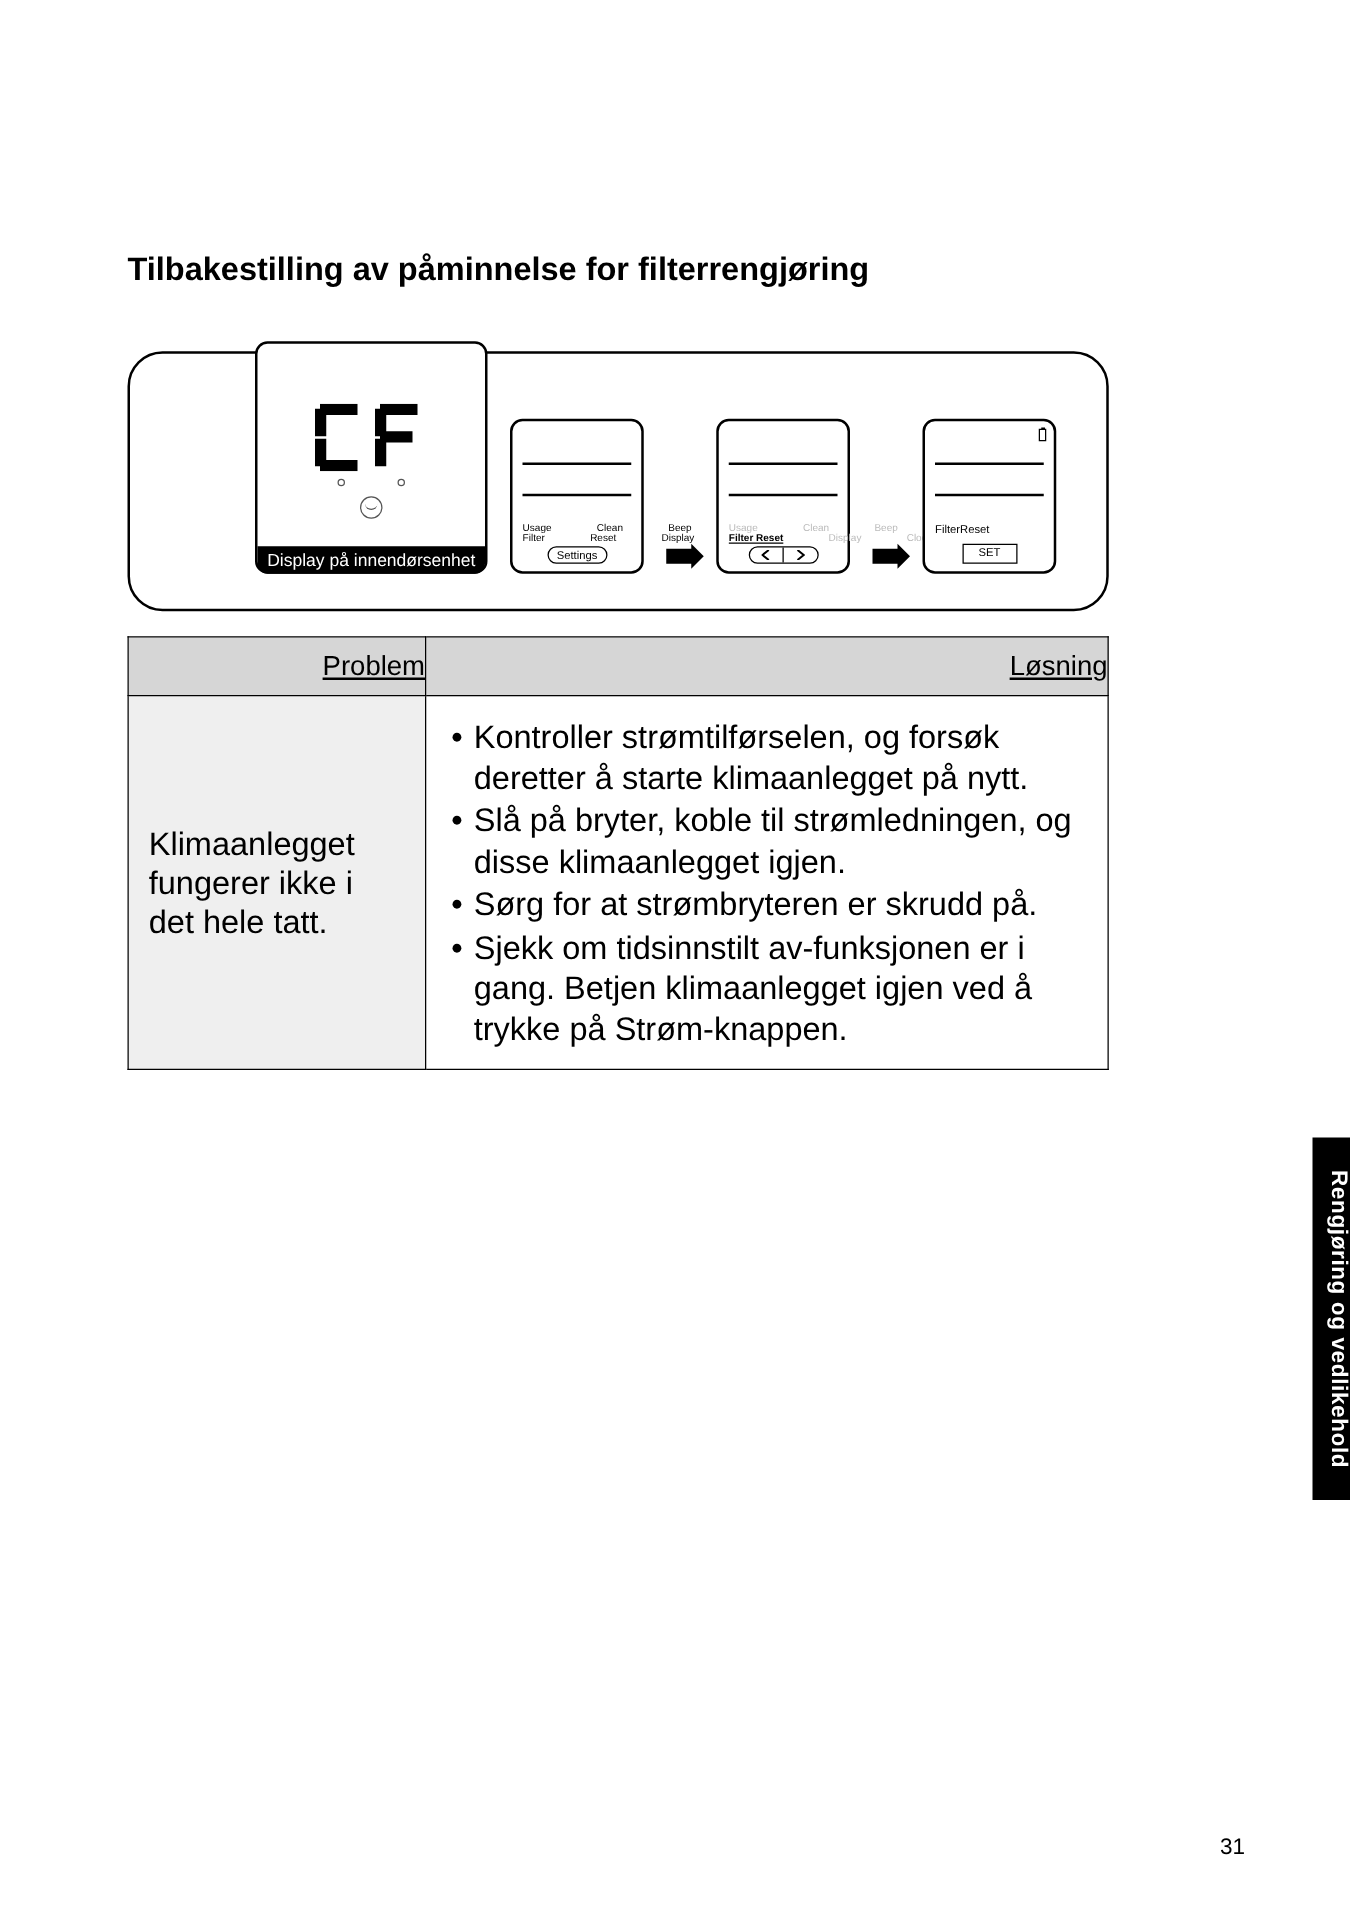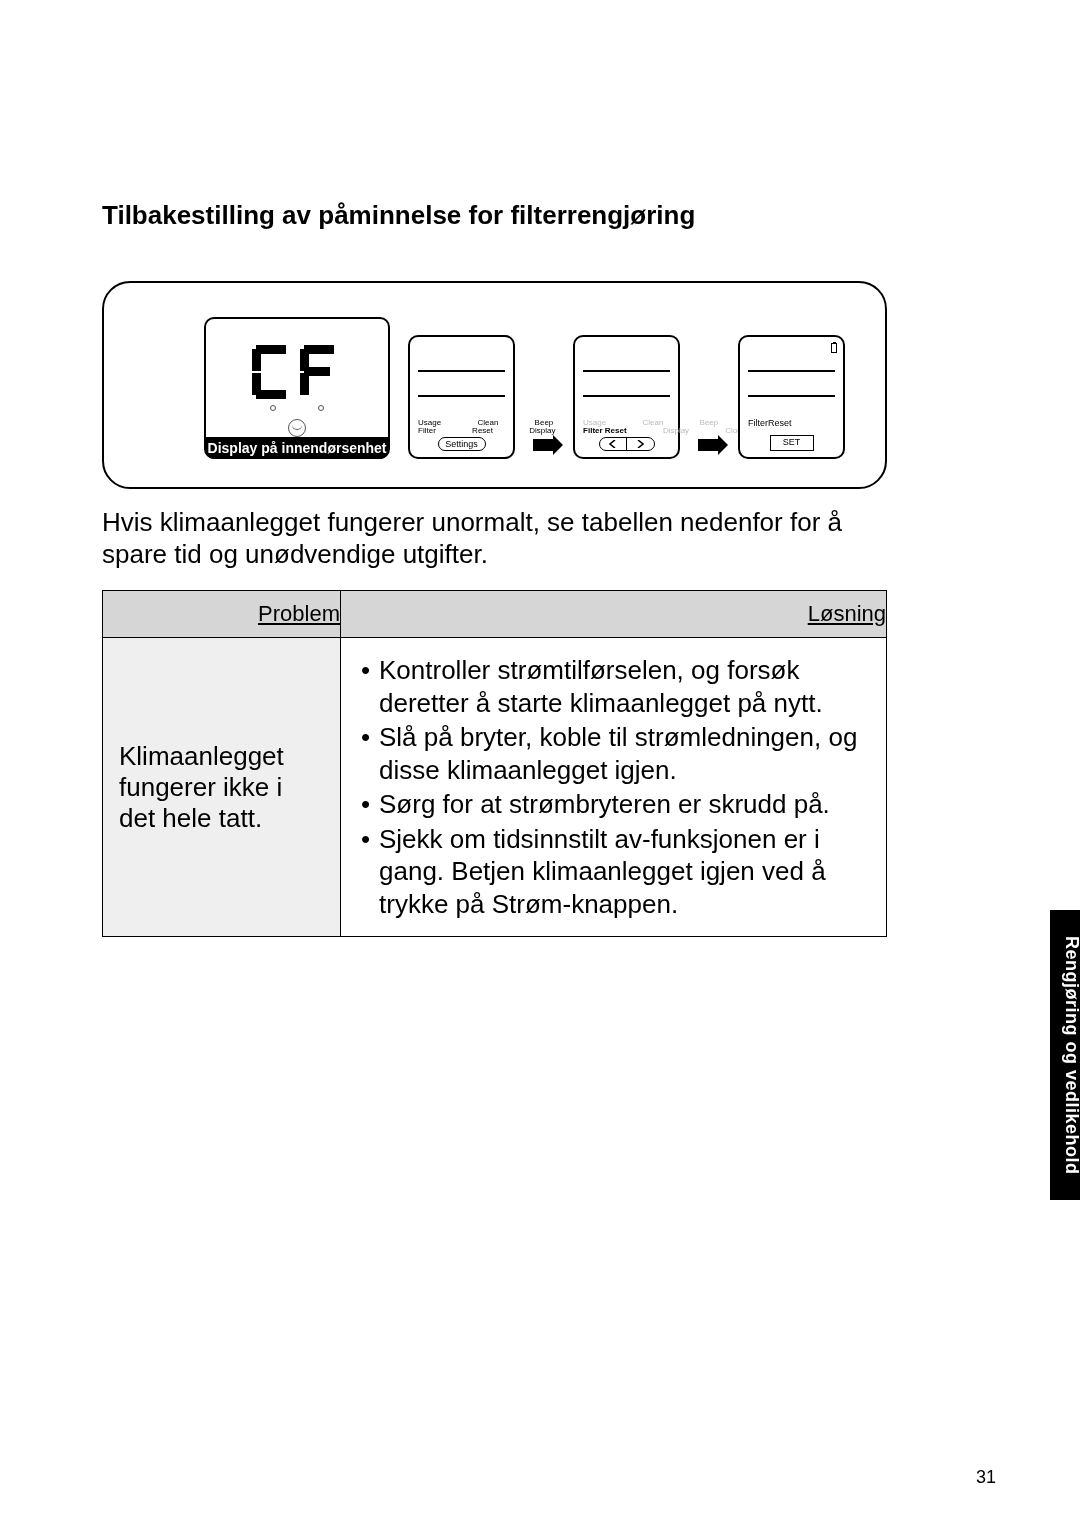--- a/index.html
+++ b/index.html
@@ -3,38 +3,38 @@
 <meta charset="utf-8">
 <style>
   * { box-sizing: border-box; margin: 0; padding: 0; }
   html, body { width: 1080px; height: 1532px; background: #fff; font-family: Arial, Helvetica, sans-serif; color: #000; }
   .page { position: relative; width: 1080px; height: 1532px; margin-left: 12px; }
   .content { position: absolute; left: 90px; top: 200px; width: 785px; }
   .sub-heading { font-size: 26px; font-weight: bold; letter-spacing: 0; }
   .diagram-wrap { margin-top: 50px; border: 2px solid #000; border-radius: 28px; padding: 22px 40px 28px 100px; height: 208px; position: relative; }
   .diag-row { display: flex; gap: 18px; align-items: flex-end; height: 100%; }
   .panel { border: 2px solid #000; border-radius: 10px; position: relative; background: #fff; }
-  .panel1 { width: 195px; height: 142px; display: flex; flex-direction: column; align-items: center; justify-content: center; gap: 8px; font-weight: bold; }
+  .panel1 { width: 195px; height: 186px; display: flex; flex-direction: column; align-items: center; justify-content: center; gap: 8px; }
   .seg-svg { margin-top: 6px; }
   .dot-row { width: 54px; display:flex; justify-content: space-between; margin-top: -2px;}
   .dot { width:6px; height:6px; border:1.5px solid #555; border-radius:50%; }
   .smile { width: 18px; height: 18px; border:1.5px solid #555; border-radius: 50%; position: relative; }
   .smile:after { content:""; position:absolute; left:3px; top:3px; width:10px; height:6px; border-bottom:1.5px solid #555; border-radius: 0 0 10px 10px;}
   .panel1-caption { position:absolute; left:0; right:0; bottom:-2px; height:22px; background:#000; color:#fff; font-size:14px; text-align:center; line-height:22px; border-radius:0 0 8px 8px;}
   .panel2, .panel3, .panel4 { width: 112px; height: 124px; position:relative; }
   .inner-screen { position:absolute; left:8px; top:8px; right:8px; bottom:38px; }
   .inner-screen .hline { position:absolute; left:0; right:0; height:1.5px; background:#000; }
   .inner-screen .hl1 { top: 34%; }
   .inner-screen .hl2 { top: 68%; }
   .battery-icon { position:absolute; top:6px; right:6px; width:6px; height:10px; border:1px solid #000; }
   .battery-icon:before { content:""; position:absolute; top:-2px; left:1px; width:3px; height:2px; background:#000;}
   .panel-labels { position:absolute; left:8px; bottom:22px; font-size:8px; line-height:8px; white-space:nowrap; }
   .panel-labels .row { display:flex; gap:17px; }
   .panel-labels .dim { color:#bbb; }
-  .panel-labels .bold { font-weight:bold; }
+  .panel-labels .bold { font-weight:bold;text-decoration:underline; }
   .panel4 .panel-labels { bottom: 30px; font-size:9px; }
   .panel-btn-pill { position:absolute; bottom:6px; left:50%; transform:translateX(-50%); width:48px; height:14px; border:1.5px solid #000; border-radius:7px; font-size:9px; text-align:center; line-height:13px; }
   .panel-btn-seg { position:absolute; bottom:6px; left:50%; transform:translateX(-50%); width:56px; height:14px; border:1.5px solid #000; border-radius:7px; display:flex; }
   .panel-btn-seg .half { flex:1; display:flex; align-items:center; justify-content:center; }
   .panel-btn-seg .half:first-child { border-right:1.5px solid #000;}
   .panel-btn-rect { position:absolute; bottom:6px; left:50%; transform:translateX(-50%); width:44px; height:16px; border:1.5px solid #000; font-size:9px; text-align:center; line-height:13px; }
   .arrow-between { display:flex; align-items:flex-end; padding-bottom:8px; }
   .arrow-blk { width:22px; height:12px; background:#000; position:relative; }
   .arrow-blk:after { content:""; position:absolute; right:-8px; top:-4px; width:0; height:0; border-top:10px solid transparent; border-bottom:10px solid transparent; border-left:10px solid #000; }
   .main-heading { margin-top: 110px; font-size: 46px; font-weight: bold; }
@@ -136,21 +136,20 @@
           <div class="panel-labels">
             <div class="row">
                 <span>FilterReset</span>
               </div>
           </div>
           <div class="panel-btn-rect">SET</div>
         </div>
       </div>
     </div>
 
-    <div class="intro">Hvis klimaanlegget fungerer unormalt, se tabellen nedenfor for å spare tid og unødvendige utgifter.</div>
 
     <table class="trouble">
       <thead>
         <tr>
           <th>Problem</th>
           <th>Løsning</th>
         </tr>
       </thead>
       <tbody>
         <tr>

